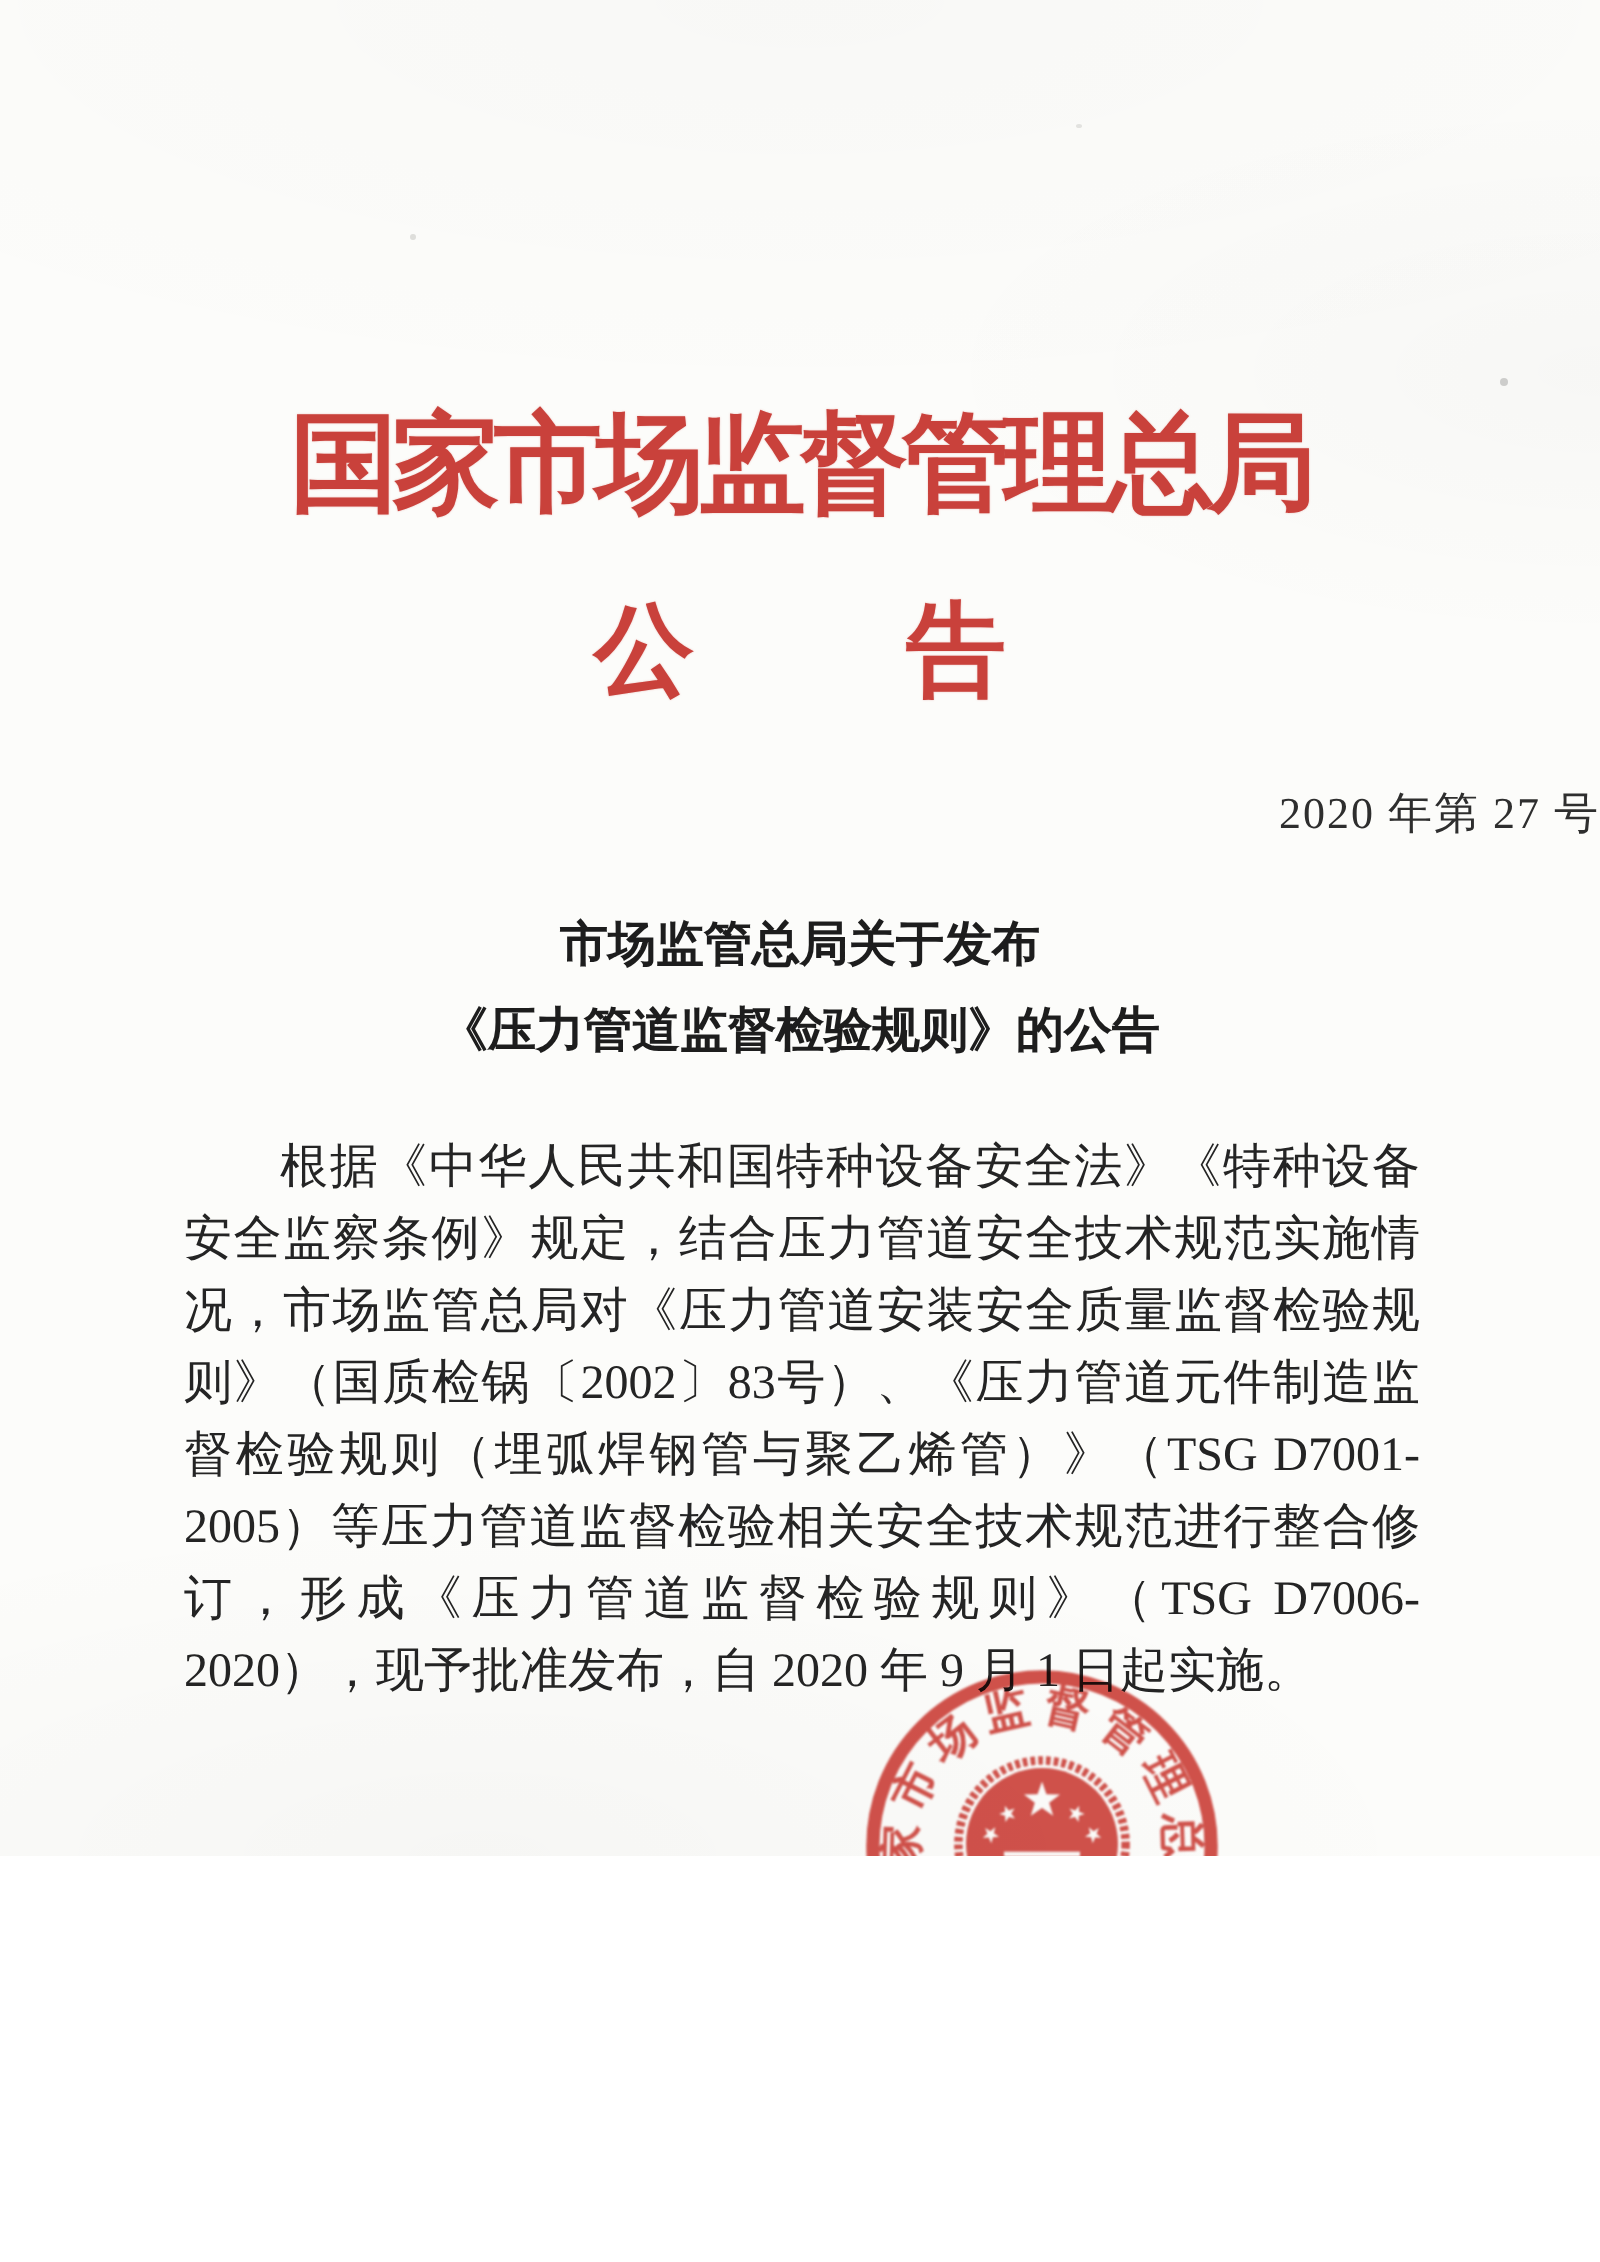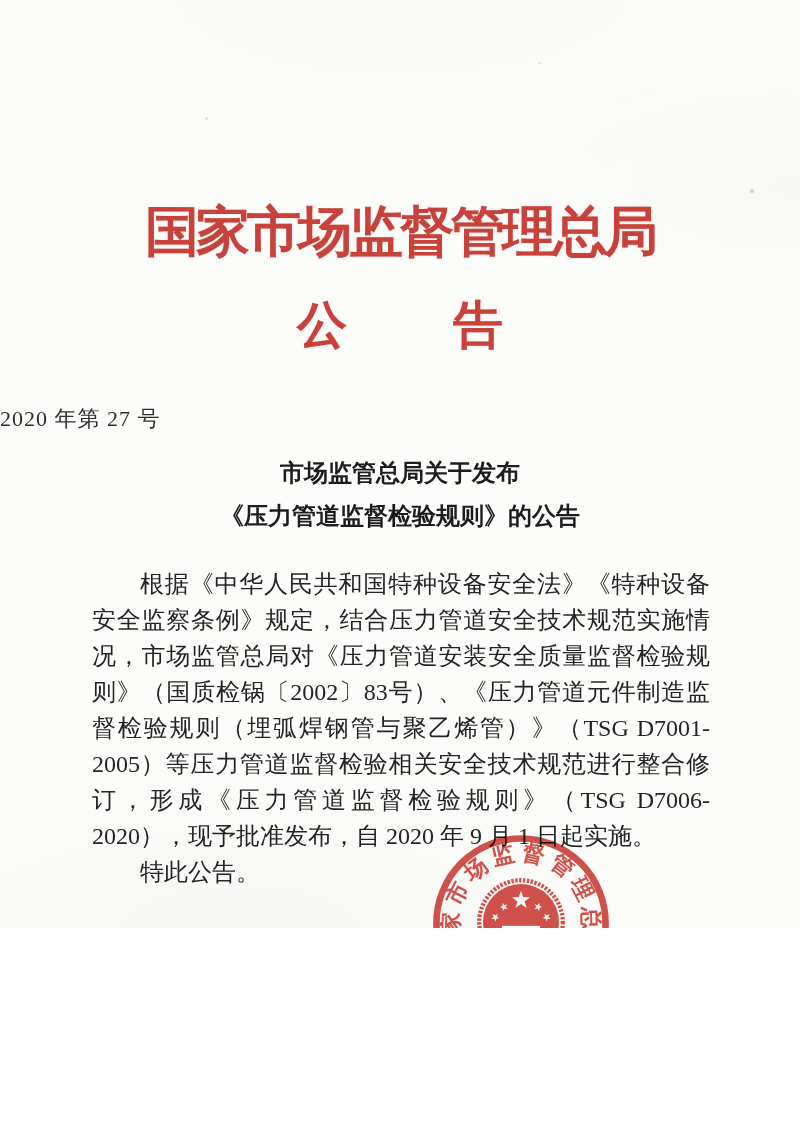--- a/index.html
+++ b/index.html
@@ -26,22 +26,22 @@
     white-space:nowrap;
   }
   .gonggao{
     position:absolute;top:292px;left:0;right:0;
     display:flex;justify-content:center;column-gap:106px;
     font-size:50px;font-weight:bold;
     color:#c9413b;
     text-shadow:0 0 1px rgba(201,65,59,.35);
   }
   .doc-number{
-    position:absolute;top:404px;left:0;right:0;
-    text-align:left;
+    position:absolute;top:392px;left:0;right:0;
+    text-align:right;
     font-size:22px;color:#2e2e2e;
     letter-spacing:1px;
   }
   .doc-title{
     position:absolute;top:452px;left:0;right:0;
     text-align:center;
     font-size:24px;font-weight:bold;line-height:43px;
     color:#1d1d1d;
   }
   .body-text{
@@ -88,21 +88,20 @@
 
   <div class="doc-number">2020 年第 27 号</div>
 
   <div class="doc-title">
     <div>市场监管总局关于发布</div>
     <div>《压力管道监督检验规则》的公告</div>
   </div>
 
   <div class="body-text">
     <p>根据《中华人民共和国特种设备安全法》《特种设备安全监察条例》规定，结合压力管道安全技术规范实施情况，市场监管总局对《压力管道安装安全质量监督检验规则》（国质检锅〔2002〕83号）、《压力管道元件制造监督检验规则（埋弧焊钢管与聚乙烯管）》（TSG D7001-2005）等压力管道监督检验相关安全技术规范进行整合修订，形成《压力管道监督检验规则》（TSG D7006-2020），现予批准发布，自 2020 年 9 月 1 日起实施。</p>
-    <p>特此公告。</p>
   </div>
 
   <div class="signature-authority">市场监管总局</div>
   <div class="signature-date">2020 年 5 月 16 日</div>
 
   <svg class="seal" viewBox="0 0 200 200" aria-hidden="true">
     <defs>
       <path id="star" d="M0,-10 L2.35,-3.24 L9.51,-3.09 L3.8,1.24 L5.88,8.09 L0,4 L-5.88,8.09 L-3.8,1.24 L-9.51,-3.09 L-2.35,-3.24 Z"></path>
       <path id="sealArc" d="M 48 140.6 A 66 66 0 1 1 152 140.6" fill="none"></path>
     </defs>

